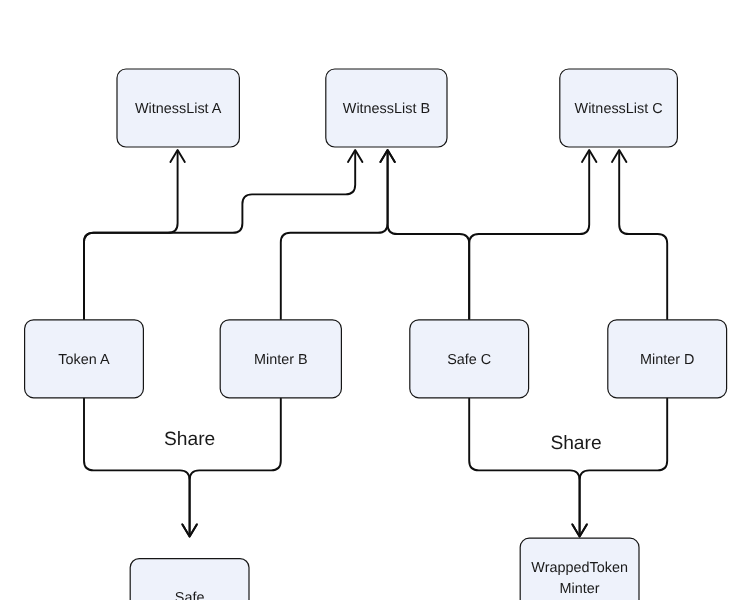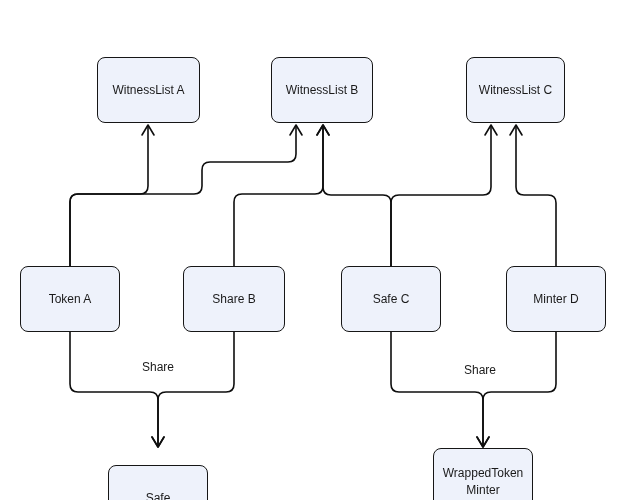--- a/index.html
+++ b/index.html
@@ -40,21 +40,21 @@
     justify-content: center;
     text-align: center;
     font-size: 12px;
     line-height: 1.4;
     color: var(--text-color, #1a1a1a);
     padding: 3px 6px;
   }
   .edge-label {
     position: absolute;
     transform: translate(-50%, -50%);
-    font-size: 12px;
+    font-size: 16px;
     color: var(--text-color, #1a1a1a);
     white-space: nowrap;
   }
 </style>
 </head>
 <body>
 
 <div id="canvas" style="--canvas-bg: #ffffff; --node-fill: #eef2fb; --node-border: #161616; --edge-color: #0e0e0e; --text-color: #1a1a1a;">
   <svg id="edge-layer" width="627" height="500" viewBox="0 0 627 500">
       <path class="edge" d="M 70 229 V 165 Q 70 157 78 157 H 140 Q 148 157 148 149 V 89"></path>
@@ -85,21 +85,21 @@
       <div class="node" style="left: 271px; top: 20px; width: 102px; height: 66px;">
         <span>WitnessList B</span>
       </div>
       <div class="node" style="left: 466px; top: 20px; width: 99px; height: 66px;">
         <span>WitnessList C</span>
       </div>
       <div class="node" style="left: 20px; top: 229px; width: 100px; height: 66px;">
         <span>Token A</span>
       </div>
       <div class="node" style="left: 183px; top: 229px; width: 102px; height: 66px;">
-        <span>Share B</span>
+        <span>Minter B</span>
       </div>
       <div class="node" style="left: 341px; top: 229px; width: 100px; height: 66px;">
         <span>Safe C</span>
       </div>
       <div class="node" style="left: 506px; top: 229px; width: 100px; height: 66px;">
         <span>Minter D</span>
       </div>
       <div class="node" style="left: 108px; top: 428px; width: 100px; height: 66px;">
         <span>Safe</span>
       </div>

